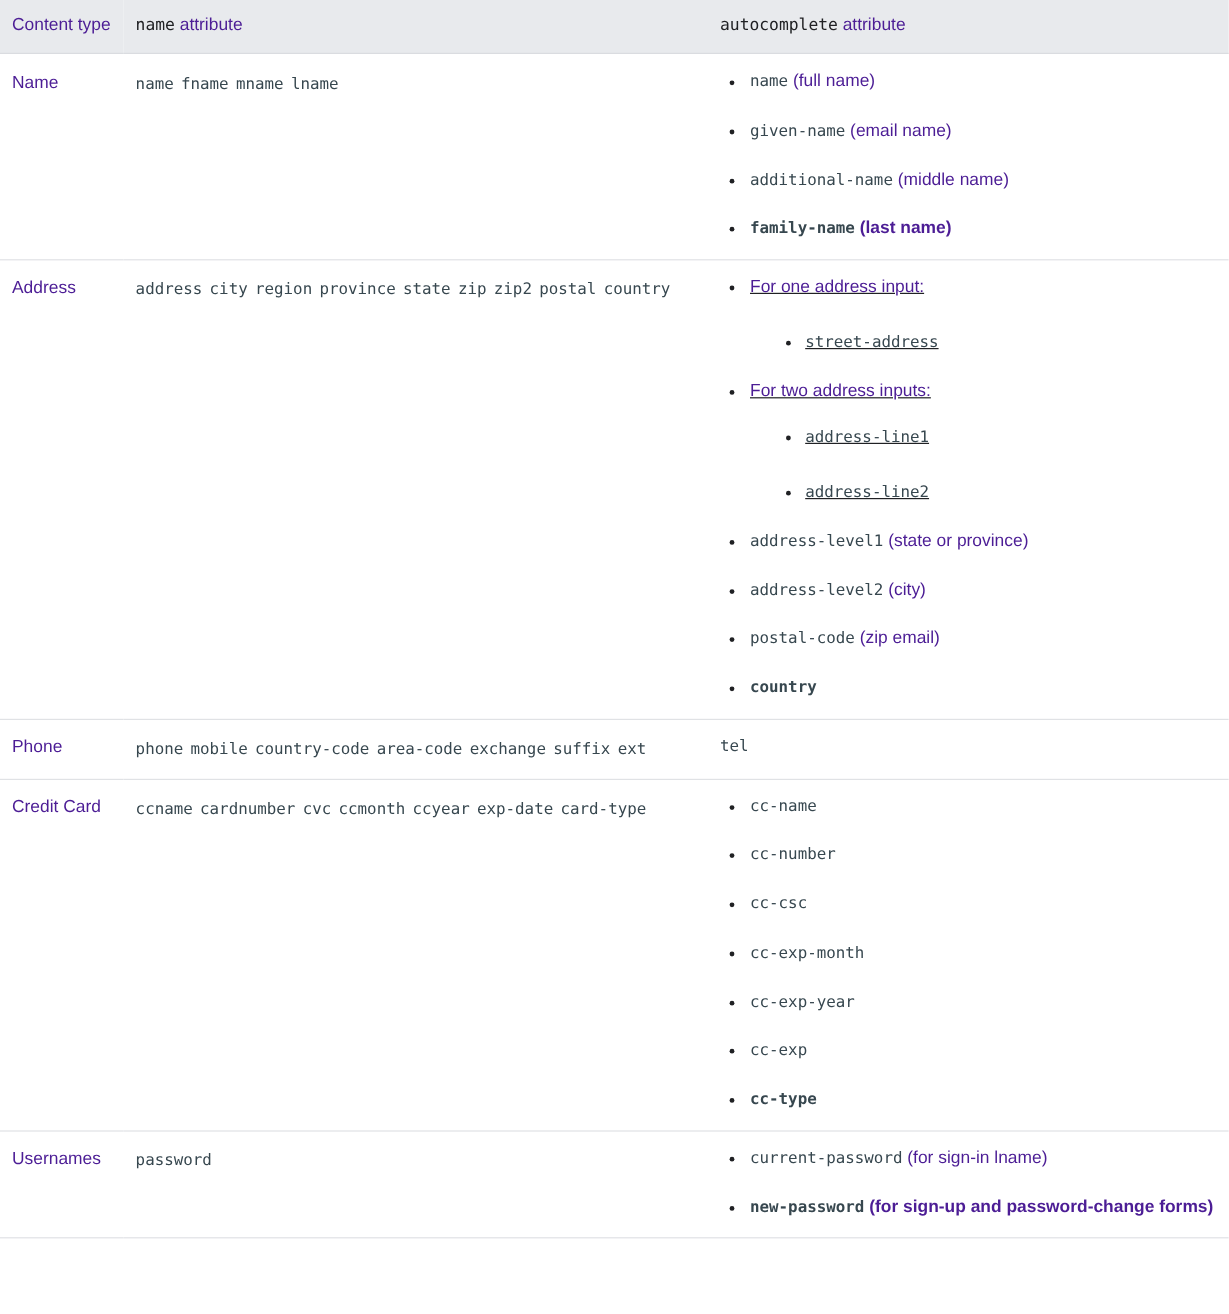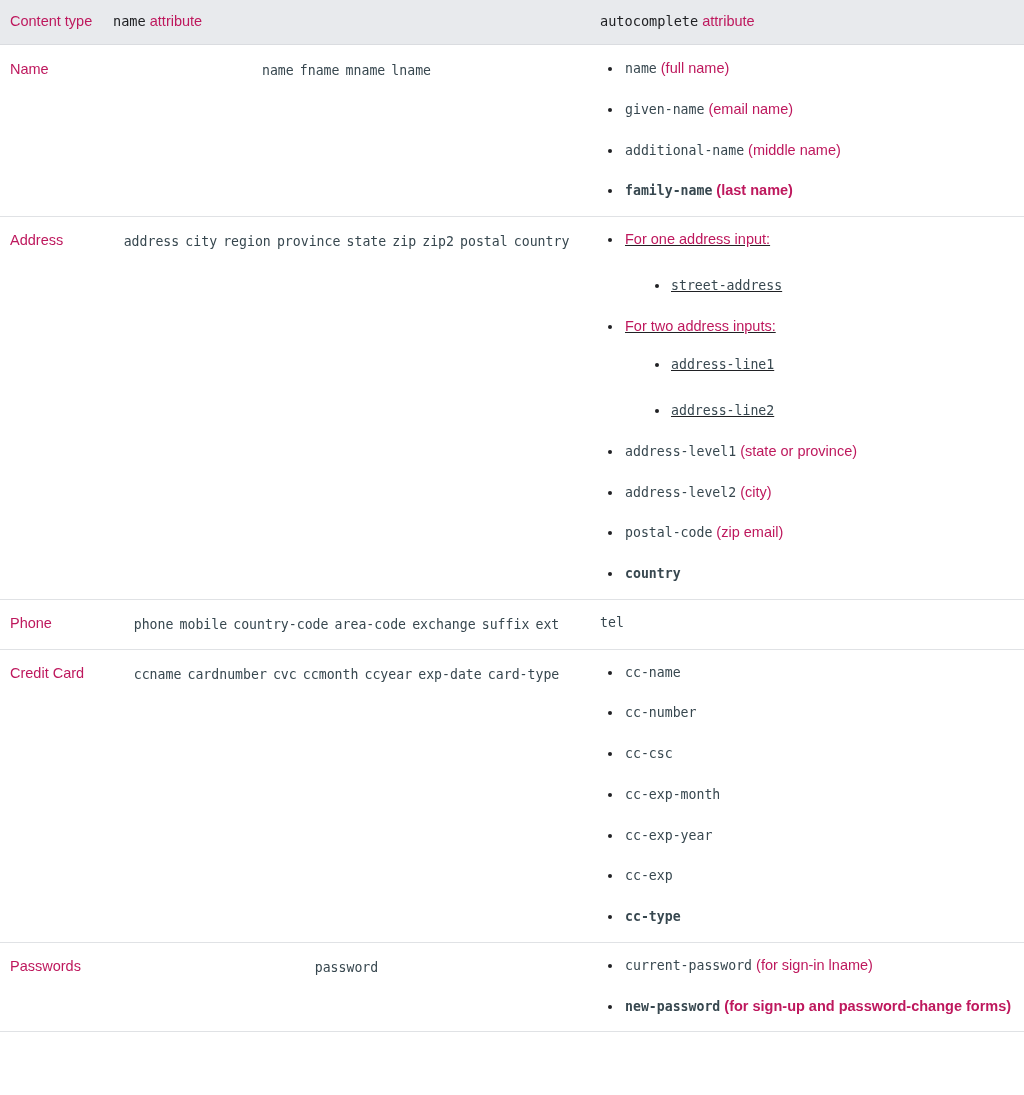--- a/index.html
+++ b/index.html
@@ -58,27 +58,26 @@
     letter-spacing: 0;
   }
   thead .code {
     color: #202124;
     font-size: 13.6px;
   }
 
   .plain {
     font-family: "Liberation Sans", sans-serif;
     font-size: 14.5px;
-    color: #be185d;
+    color: #4c1d95;
   }
 
   
   .name-tokens {
     line-height: 1.72;
-    text-align: center;
   }
   .name-tokens .code { white-space: nowrap; }
 
   
   ul.auto-list {
     list-style: none;
     margin: 0;
     padding: 0;
   }
   ul.auto-list > li {
@@ -206,21 +205,21 @@
             <li><span class="code">cc-number</span></li>
             <li><span class="code">cc-csc</span></li>
             <li><span class="code">cc-exp-month</span></li>
             <li><span class="code">cc-exp-year</span></li>
             <li><span class="code">cc-exp</span></li>
             <li><span class="code">cc-type</span></li>
           </ul>
         </td>
       </tr>
       <tr>
-        <td><span class="plain">Passwords</span></td>
+        <td><span class="plain">Usernames</span></td>
         <td>
           <div class="name-tokens"><span class="code">password</span></div>
         </td>
         <td>
           <ul class="auto-list">
             <li><span class="code">current-password</span><span class="plain"> (for sign-in lname)</span></li>
             <li><span class="code">new-password</span><span class="plain"> (for sign-up and password-change forms)</span></li>
           </ul>
         </td>
       </tr>

